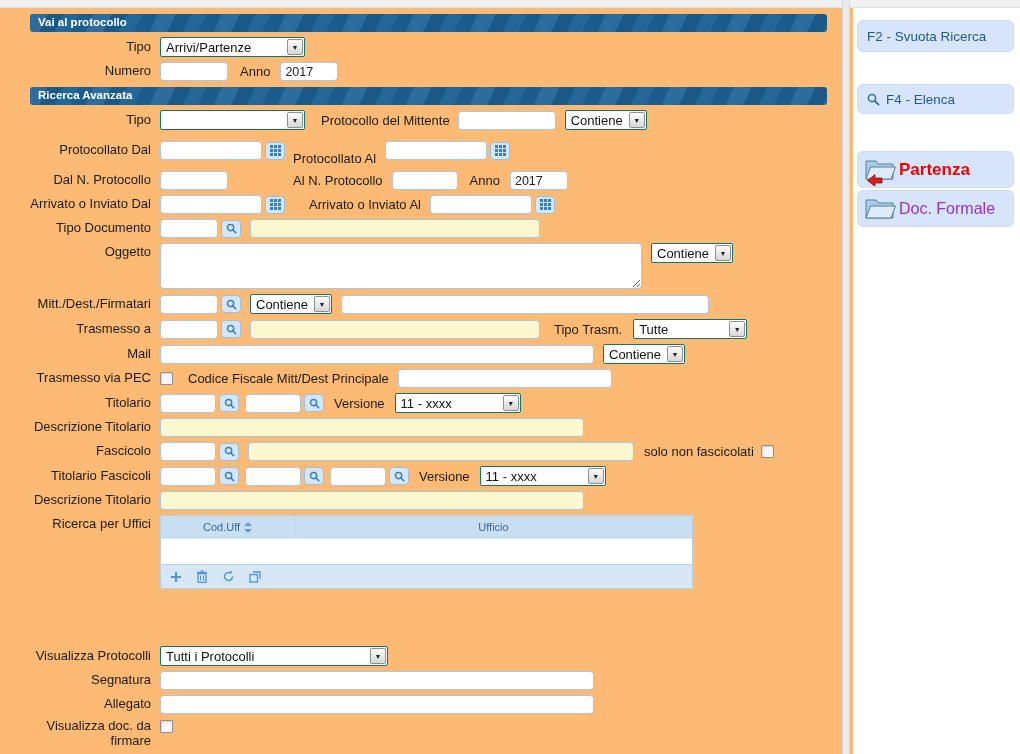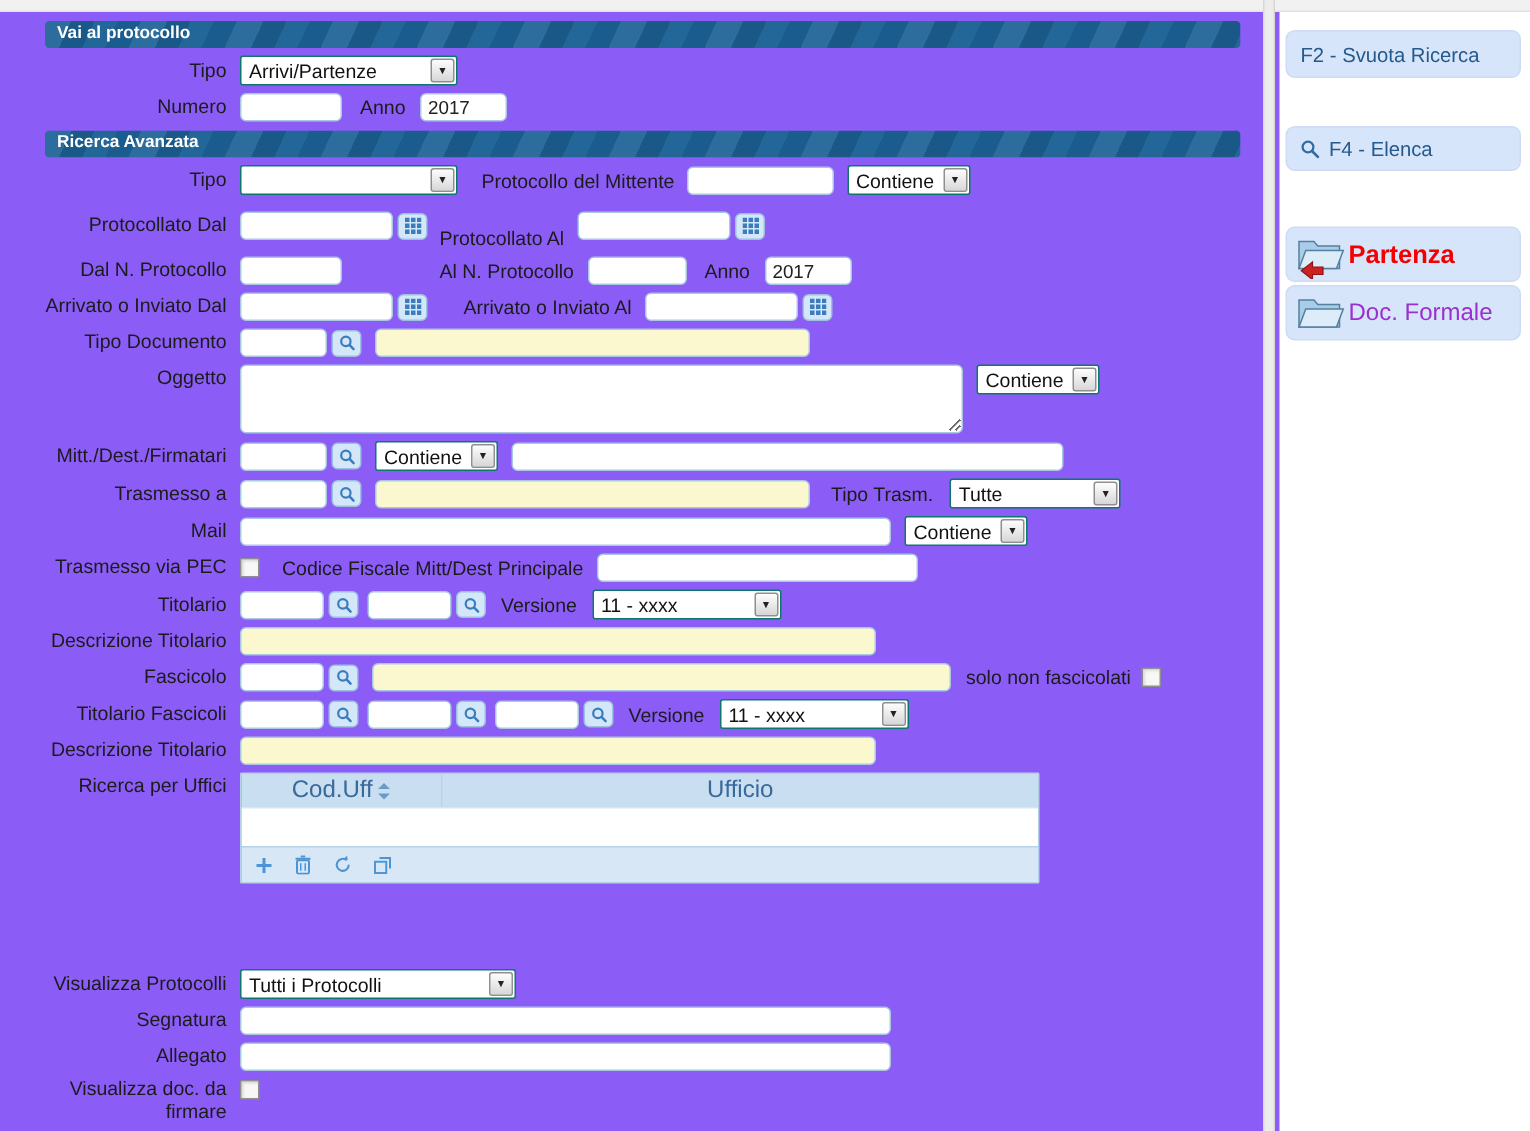--- a/index.html
+++ b/index.html
@@ -1,19 +1,19 @@
 <!DOCTYPE html>
 <html><head>
 <meta charset="utf-8">
 <style>
   * { box-sizing: border-box; margin: 0; padding: 0; }
   html,body { background:#fff; }
   .page {
     position: relative; width: 1020px; height: 754px; overflow: hidden;
-    background: #8b5cf6; font-family: "Liberation Sans", sans-serif; font-size: 13px; color:#1c1c1c;padding-left:28px;
+    background: #fdba74; font-family: "Liberation Sans", sans-serif; font-size: 13px; color:#1c1c1c;padding-left:28px;
   }
   .topstrip { position:absolute; left:0; top:0; width:100%; height:8px;
     background:#f1f1f1; border-bottom:1px solid #e2e2e2; }
   .main { position:absolute; left:30px; top:14px; width:797px; }
   .divider { position:absolute; left:842px; top:0; bottom:0; width:8px;
     background:#ececec; border-left:1px solid #d8d8d8; border-right:1px solid #d8d8d8; }
   .sidebar { position:absolute; left:853px; top:8px; width:167px; bottom:0; padding:12px 6px 0 4px; background:#fff; }
 
   .shead {
     height:18px; border-radius:3px; color:#fff; font-weight:bold; font-size:11.5px;
@@ -51,21 +51,21 @@
   .icobtn {
     flex:none; width:20px; height:18px; margin-left:3px; border:1px solid #9cc0e0; border-radius:4px;
     background:#d4e7f8; display:inline-flex; align-items:center; justify-content:center; cursor:pointer;
   }
   .cb {
     flex:none; width:13px; height:13px; border:1px solid #8f8f8f; background:#f7f7f7; border-radius:1px;
     box-shadow: inset 1px 1px 2px rgba(0,0,0,0.15);
   }
 
   .utable { width:533px; border:1px solid #b5d1e8; border-radius:1px; }
-  .uhead { display:flex; background:#c9def1; color:#38699b; height:22px; align-items:center; font-size:16px; }
+  .uhead { display:flex; background:#c9def1; color:#38699b; height:22px; align-items:center; font-size:11px; }
   .uhead .c1 { width:133px; flex:none; display:flex; align-items:center; justify-content:center; gap:4px; }
   .uhead .c2 { flex:1; text-align:center; border-left:1px solid #b9d3ea; align-self:stretch;
                display:flex; align-items:center; justify-content:center; }
   .ubody { height:26px; background:#fff; border-top:1px solid #d7e5f2; }
   .ufoot { height:24px; background:#d7e7f6; border-top:1px solid #b5d1e8;
            display:flex; align-items:center; padding-left:9px; gap:14px; }
   .ufoot .tbico { display:inline-flex; cursor:pointer; }
 
   .spacer { height:52px; }
 
@@ -393,21 +393,21 @@
               </svg>
           </span>
         </div>
       </div>
     </div>
 
     <div class="spacer"></div>
 
     <div class="row">
       <span class="lbl">Visualizza Protocolli</span>
-      <span class="sel" style="width:184px">
+      <span class="sel" style="width:228px">
         <span class="val">Tutti i Protocolli</span>
         <span class="arrow">▼</span>
       </span>
     </div>
 
     <div class="row">
       <span class="lbl">Segnatura</span>
       <input class="in" style="width: 434px;">
     </div>
 

